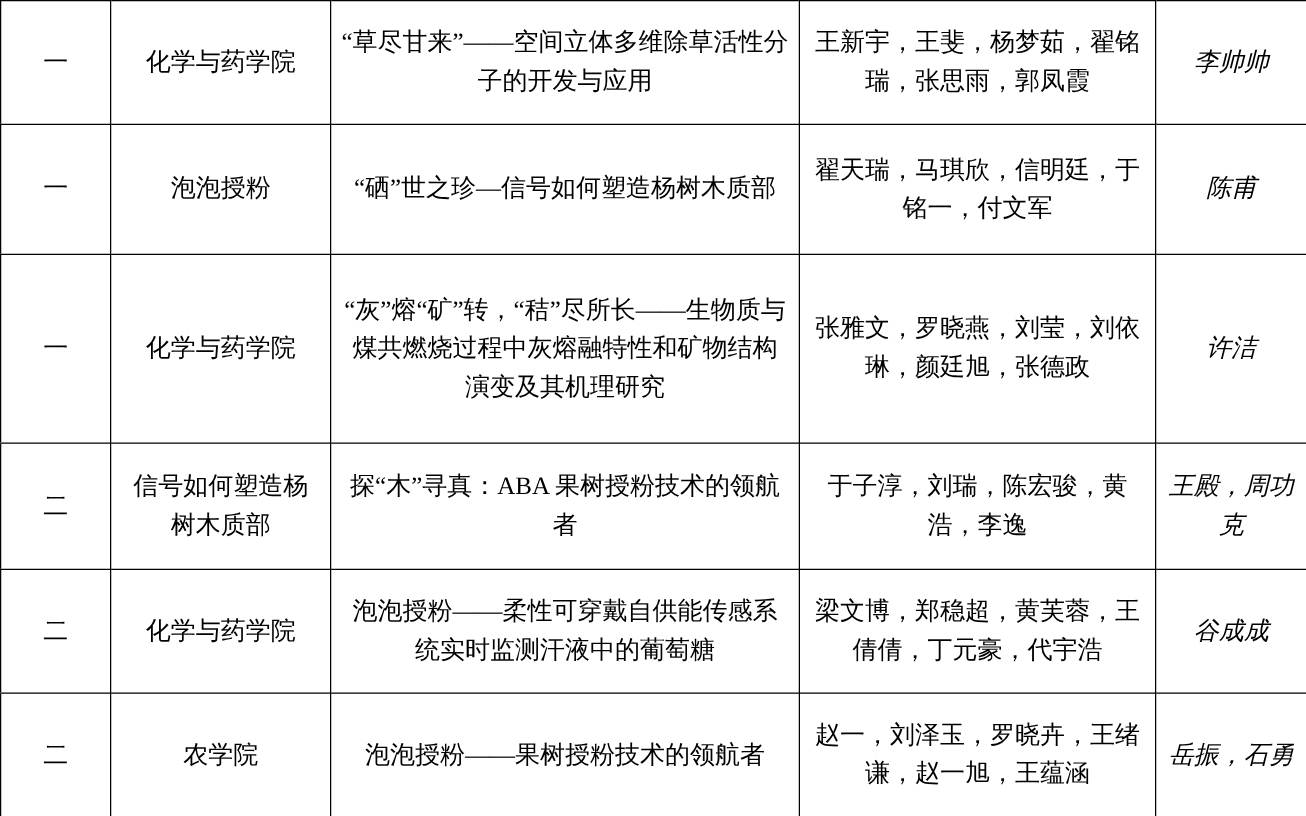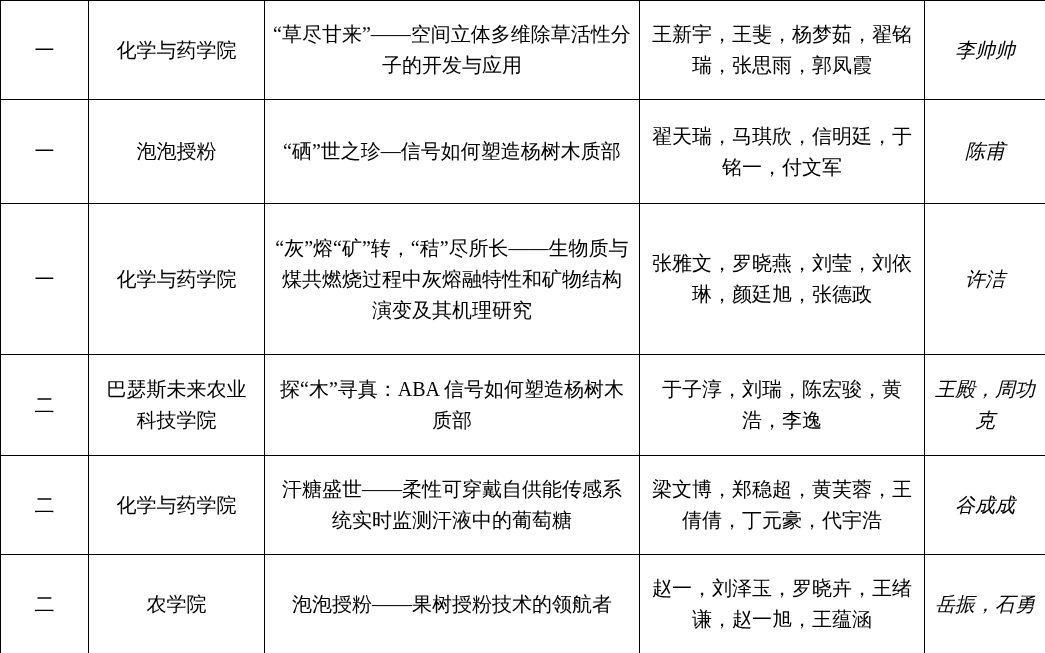--- a/index.html
+++ b/index.html
@@ -99,29 +99,29 @@
       </tr>
       <tr class="r2">
         <td class="cell-rank">一</td>
         <td class="cell-dept">化学与药学院</td>
         <td class="cell-title">“灰”熔“矿”转，“秸”尽所长——生物质与煤共燃烧过程中灰熔融特性和矿物结构演变及其机理研究</td>
         <td class="cell-members">张雅文，罗晓燕，刘莹，刘依琳，颜廷旭，张德政</td>
         <td class="cell-advisor">许洁</td>
       </tr>
       <tr class="r3">
         <td class="cell-rank">二</td>
-        <td class="cell-dept">巴瑟斯未来农业科技学院</td>
-        <td class="cell-title">探“木”寻真：ABA 信号如何塑造杨树木质部</td>
+        <td class="cell-dept">信号如何塑造杨树木质部</td>
+        <td class="cell-title">探“木”寻真：ABA 果树授粉技术的领航者</td>
         <td class="cell-members">于子淳，刘瑞，陈宏骏，黄浩，李逸</td>
         <td class="cell-advisor">王殿，周功克</td>
       </tr>
       <tr class="r4">
         <td class="cell-rank">二</td>
         <td class="cell-dept">化学与药学院</td>
-        <td class="cell-title">汗糖盛世——柔性可穿戴自供能传感系统实时监测汗液中的葡萄糖</td>
+        <td class="cell-title">泡泡授粉——柔性可穿戴自供能传感系统实时监测汗液中的葡萄糖</td>
         <td class="cell-members">梁文博，郑稳超，黄芙蓉，王倩倩，丁元豪，代宇浩</td>
         <td class="cell-advisor">谷成成</td>
       </tr>
       <tr class="r5">
         <td class="cell-rank">二</td>
         <td class="cell-dept">农学院</td>
         <td class="cell-title">泡泡授粉——果树授粉技术的领航者</td>
         <td class="cell-members">赵一，刘泽玉，罗晓卉，王绪谦，赵一旭，王蕴涵</td>
         <td class="cell-advisor">岳振，石勇</td>
       </tr>

